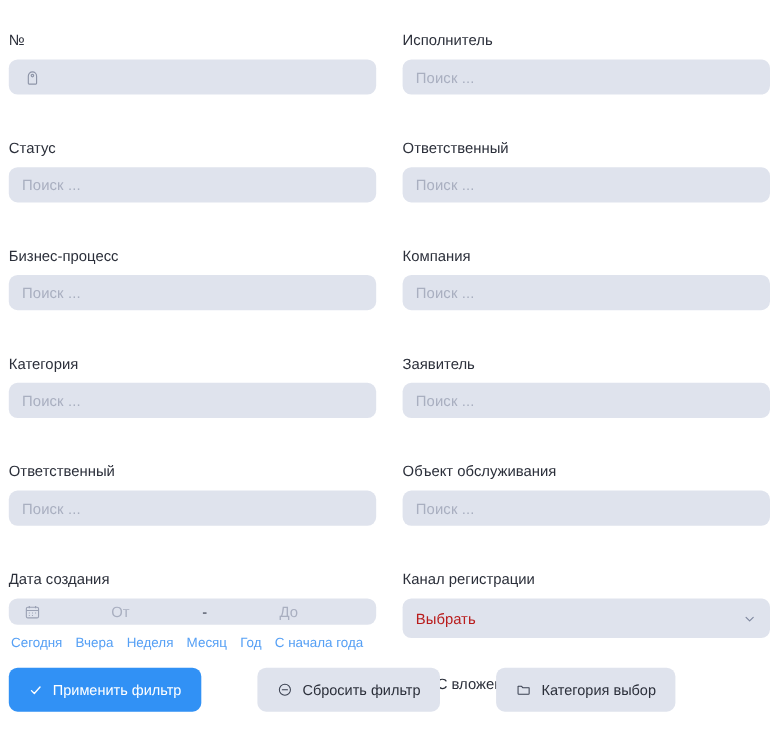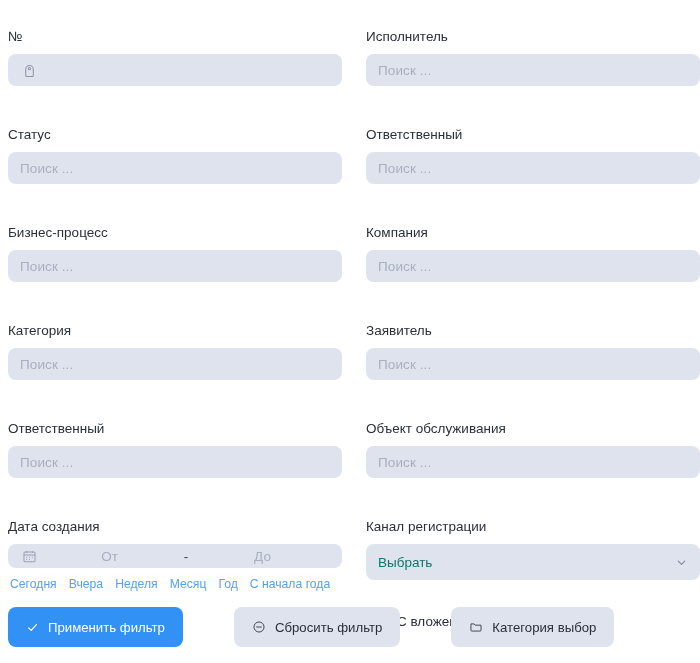--- a/index.html
+++ b/index.html
@@ -107,21 +107,21 @@
   
   .select-control {
     height: 36px;
     background: #dfe3ed;
     border-radius: 8px;
     display: flex;
     align-items: center;
     justify-content: space-between;
     padding: 0 12px;
   }
-  .select-control .placeholder { color: #0f766e; font-size: 13.5px; text-align: right; }
+  .select-control .placeholder { color: #b91c1c; font-size: 13.5px; text-align: right; }
   .chev { color: #8089a0; display: flex; align-items: center; }
 
   
   .check-row {
     display: flex;
     align-items: center;
     gap: 12px;
     padding-top: 32px;
   }
   .check-circle {

